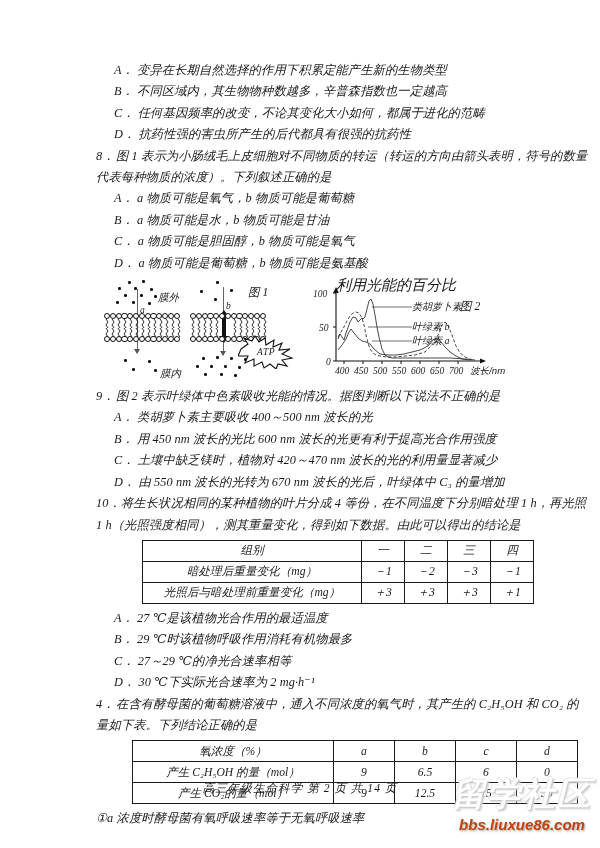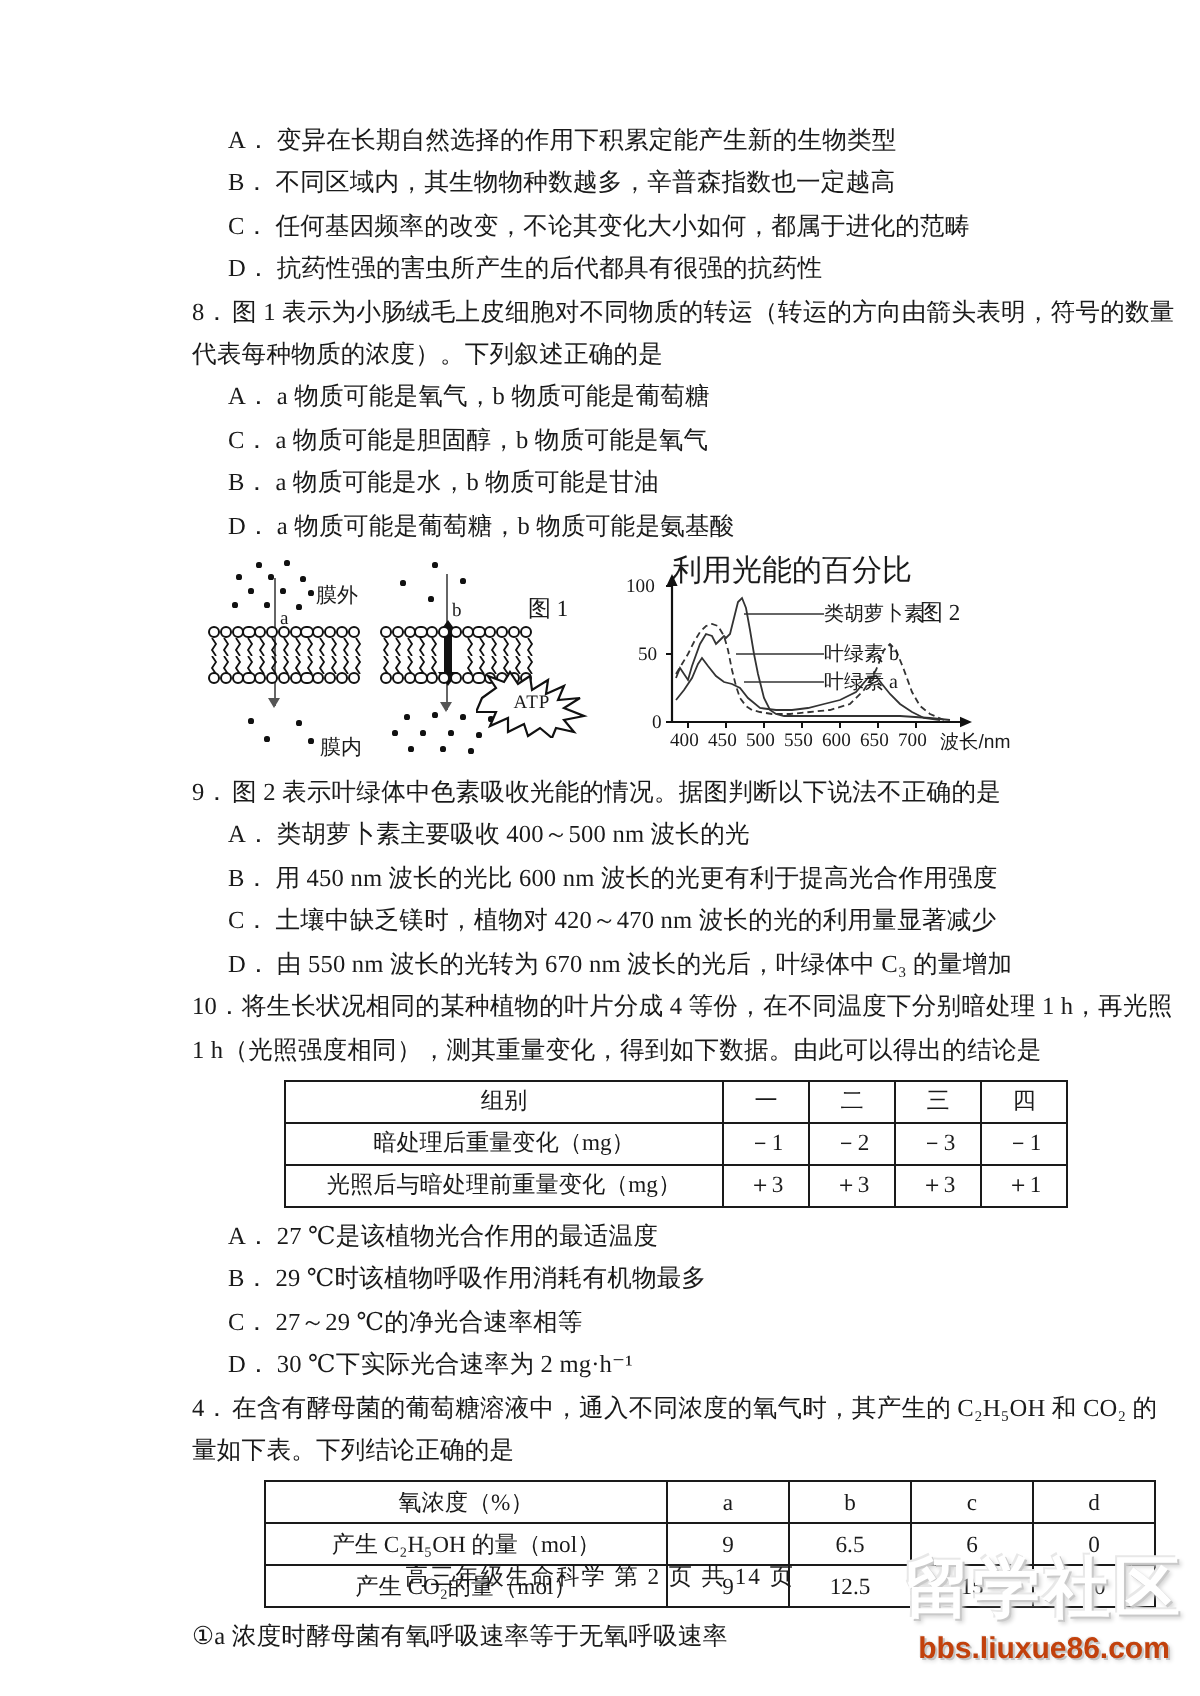--- a/index.html
+++ b/index.html
@@ -13,20 +13,21 @@
     position: relative;
     font-family: "Liberation Serif", "DejaVu Serif", serif;
     color: #1a1a1a;
     overflow: hidden;
   }
   .page {
     position: absolute;
     left: 0; top: 0;
     width: 600px;
     height: 848px;
+    font-style: italic;
   }
   .content {
     position: absolute;
     left: 96px;
     top: 60px;
     width: 418px;
   }
   .line {
     font-size: 12.3px;
     line-height: 21.4px;
@@ -274,24 +275,24 @@
     <div class="line qline">
       <span class="qnum">8．</span><span>图 1 表示为小肠绒毛上皮细胞对不同物质的转运（转运的方向由箭头表明，符号的数量</span>
     </div>
     <div class="line hang">
       <span>代表每种物质的浓度）。下列叙述正确的是</span>
     </div>
     <div class="line opt">
       <span class="lbl">A．</span><span>a 物质可能是氧气，b 物质可能是葡萄糖</span>
     </div>
     <div class="line opt">
+      <span class="lbl">B．</span><span>a 物质可能是水，b 物质可能是甘油</span>
+    </div>
+    <div class="line opt">
       <span class="lbl">C．</span><span>a 物质可能是胆固醇，b 物质可能是氧气</span>
-    </div>
-    <div class="line opt">
-      <span class="lbl">B．</span><span>a 物质可能是水，b 物质可能是甘油</span>
     </div>
     <div class="line opt">
       <span class="lbl">D．</span><span>a 物质可能是葡萄糖，b 物质可能是氨基酸</span>
     </div>
 
     <div class="figwrap">
 
       <div class="fig1">
 
         <div class="memb" style="left:6px; top:2px;">
@@ -435,21 +436,21 @@
             <span class="dot" style="left:6px; top:86px;"></span>
             <span class="dot" style="left:20px; top:86px;"></span>
             <span class="dot" style="left:34px; top:86px;"></span>
             <span class="dot" style="left:48px; top:87px;"></span>
             <span class="dot" style="left:14px; top:94px;"></span>
             <span class="dot" style="left:30px; top:94px;"></span>
             <span class="dot" style="left:44px; top:95px;"></span>
           </div>
         </div>
 
-        <div class="figlabel" style="left:150px; top:20px;margin-left:16px;">图 1</div>
+        <div class="figlabel" style="left:150px; top:8px;">图 1</div>
 
         <div class="atp" style="left:140px; top:58px; width:56px; height:34px;">
           <svg width="56" height="34" viewBox="0 0 56 34">
             <polygon points="3,14 10,9 6,3 14,6 17,1 21,7 27,3 28,10 36,5 35,12 44,8 41,15 52,14 44,19 54,23 44,25 49,31 40,29 38,34 32,29 26,33 24,27 16,31 16,24 7,28 10,21 0,21" fill="#ffffff" stroke="#111" stroke-width="1.1" stroke-linejoin="miter"></polygon>
           </svg>
           <div class="atptext" style="left:2px; top:12px; width:52px;">ATP</div>
         </div>
       </div>
 
       <div class="fig2">

